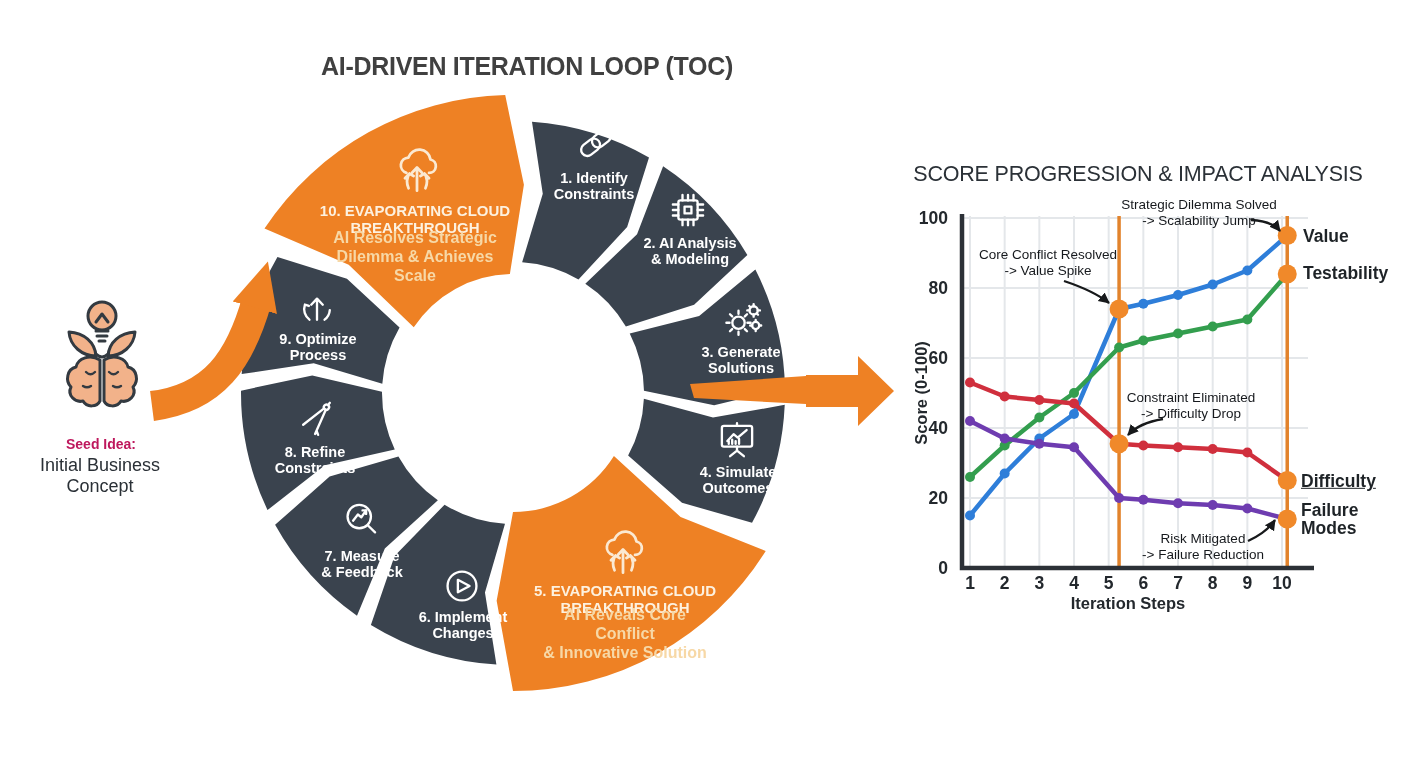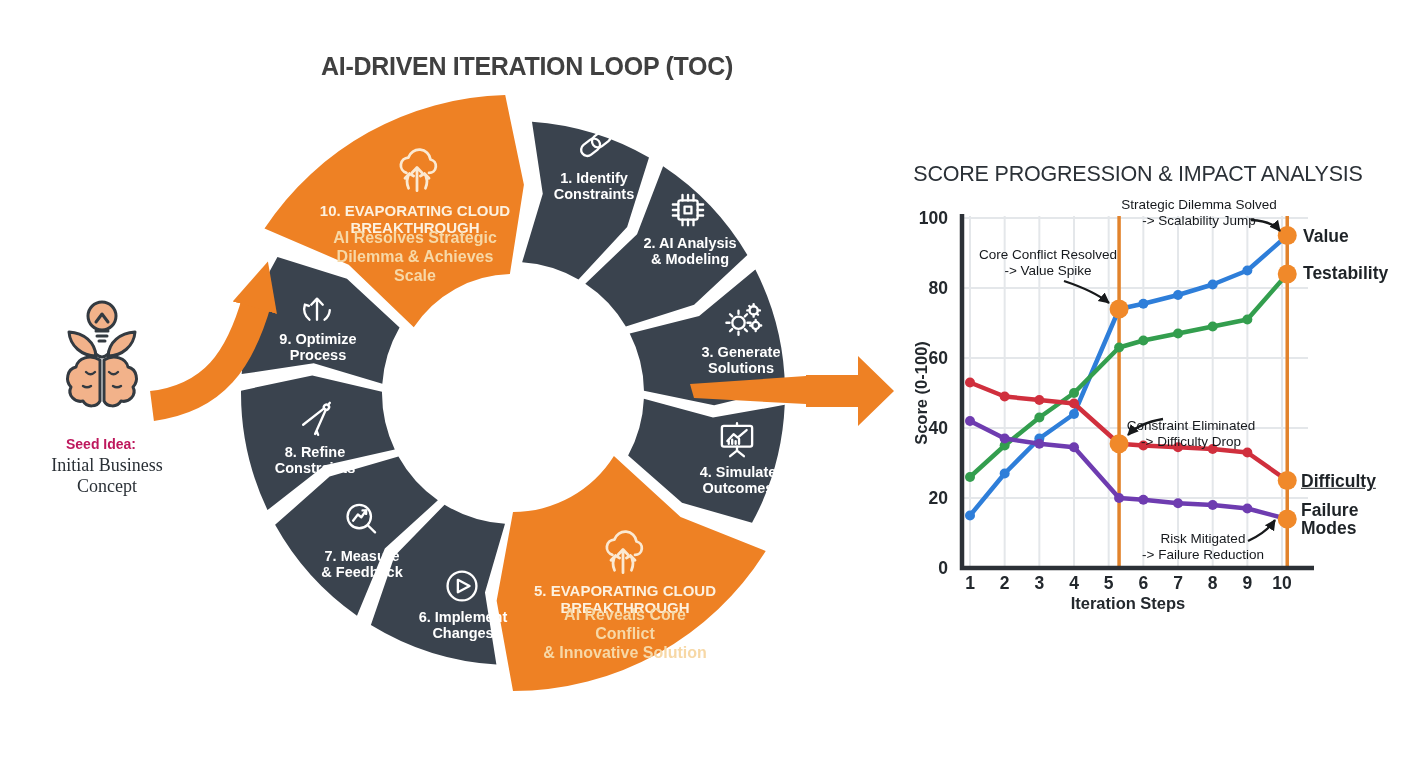--- a/index.html
+++ b/index.html
@@ -6,21 +6,21 @@
   body{width:1408px;height:768px;overflow:hidden;font-family:"Liberation Sans",sans-serif;}
   .canvas{position:relative;width:1408px;height:768px;background:#ffffff;}
   #scene{position:absolute;left:0;top:0;width:1408px;height:768px;}
   .abs{position:absolute;transform:translate(-50%,-50%);white-space:pre-line;text-align:center;}
   .wheel-title{left:527px;top:66px;font-size:25px;font-weight:bold;color:#404040;letter-spacing:-.3px;white-space:nowrap;}
   .chart-title{left:1138px;top:174px;font-size:21.5px;font-weight:normal;color:#2b3137;letter-spacing:-.2px;white-space:nowrap;}
   .seg-label{color:#ffffff;font-weight:bold;font-size:14.5px;line-height:1.13;width:140px;}
   .seg-title{color:#fdf1df;font-weight:bold;font-size:15px;line-height:1.12;width:210px;}
   .seg-sub{color:#f7d8a6;font-size:16px;font-weight:600;line-height:1.18;width:180px;}
   .seed-title{left:101px;top:444px;font-size:14px;font-weight:bold;color:#be185d;}
-  .seed-sub{left:107px;top:476px;font-size:18px;color:#2a3036;line-height:1.17;font-family:Liberation Serif, serif;}
+  .seed-sub{left:100px;top:476px;font-size:18px;color:#2a3036;line-height:1.17;}
   .annotation{font-size:13.5px;font-weight:normal;color:#16191d;line-height:1.18;width:220px;}
   .legend{position:absolute;transform:translate(0,-50%);font-size:17.5px;font-weight:600;color:#1e2327;text-align:left;white-space:pre-line;width:100px;line-height:1.05;}
   .xlabel{left:1128px;top:603px;font-size:16.5px;font-weight:600;color:#23282d;white-space:nowrap;}
   .ylabel{position:absolute;left:921px;top:393px;transform:translate(-50%,-50%) rotate(-90deg);font-size:16.5px;font-weight:600;color:#23282d;white-space:nowrap;}
   .icon-wrap{position:absolute;transform:translate(-50%,-50%);}
   .icon-wrap svg{display:block;}
 </style>
 </head>
 <body>
 
@@ -268,21 +268,21 @@
       </div>
       <div class="abs seg-title" style="left: 415px; top: 220px;">10. EVAPORATING CLOUD
 BREAKTHROUGH</div>
       <div class="abs seg-sub" style="left: 415px; top: 257px;">AI Resolves Strategic
 Dilemma &amp; Achieves
 Scale</div>
       <div class="abs annotation" style="left: 1199px; top: 213px;">Strategic Dilemma Solved
 -&gt; Scalability Jump</div>
       <div class="abs annotation" style="left: 1048px; top: 263px;">Core Conflict Resolved
 -&gt; Value Spike</div>
-      <div class="abs annotation" style="left: 1191px; top: 406px; margin-top: 28px;">Constraint Eliminated
+      <div class="abs annotation" style="left: 1191px; top: 406px;">Constraint Eliminated
 -&gt; Difficulty Drop</div>
       <div class="abs annotation" style="left: 1203px; top: 547px;">Risk Mitigated
 -&gt; Failure Reduction</div>
       <div class="legend" style="left: 1303px; top: 236px;">Value</div>
       <div class="legend" style="left: 1303px; top: 273px;">Testability</div>
       <div class="legend" style="left: 1301px; top: 481px; text-decoration: underline;">Difficulty</div>
       <div class="legend" style="left: 1301px; top: 519px;">Failure Modes</div>
     </div>
 </div>
 

